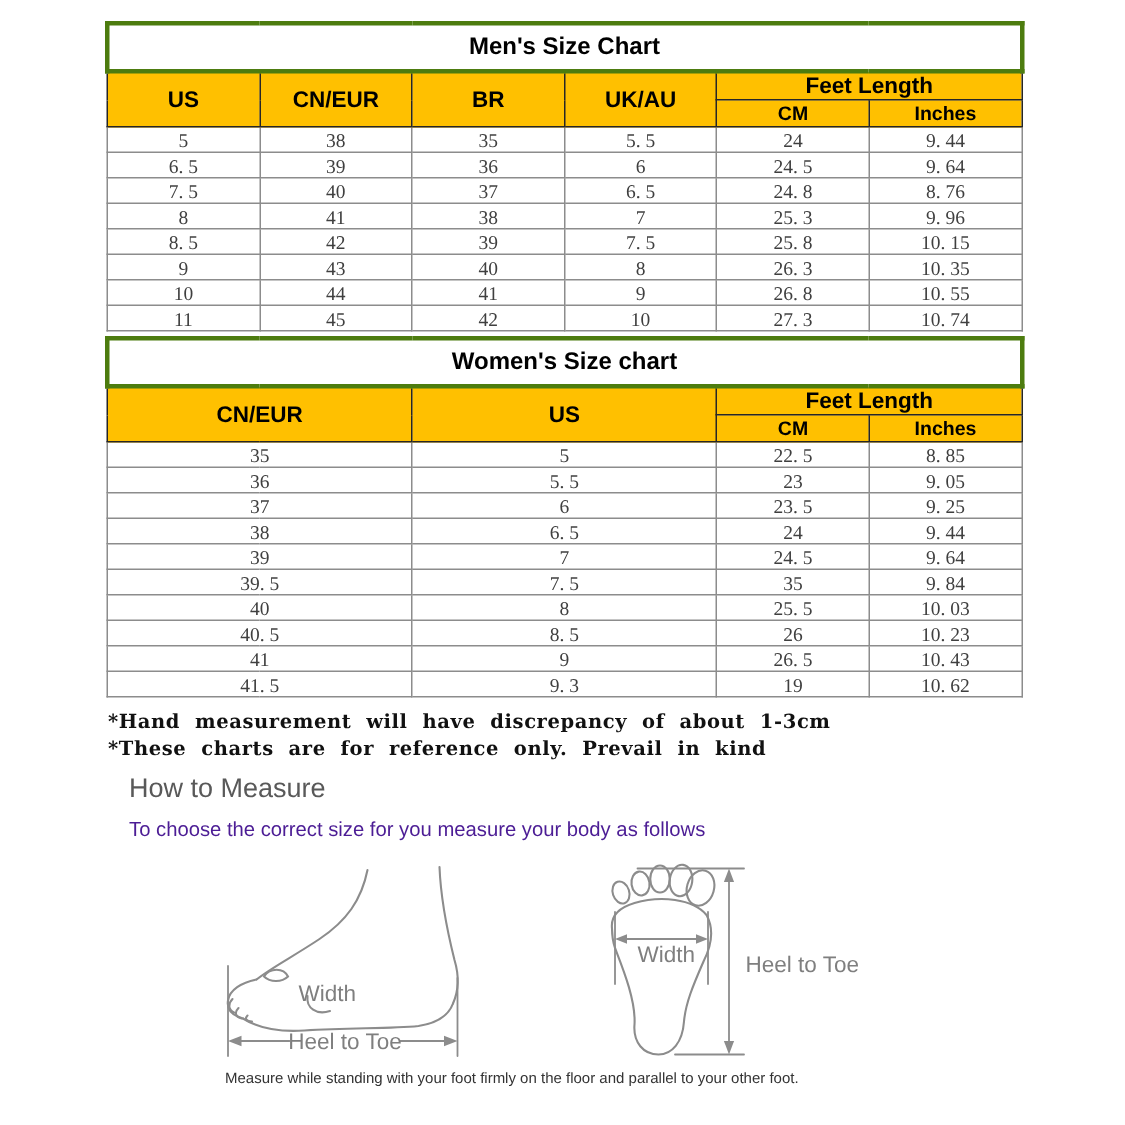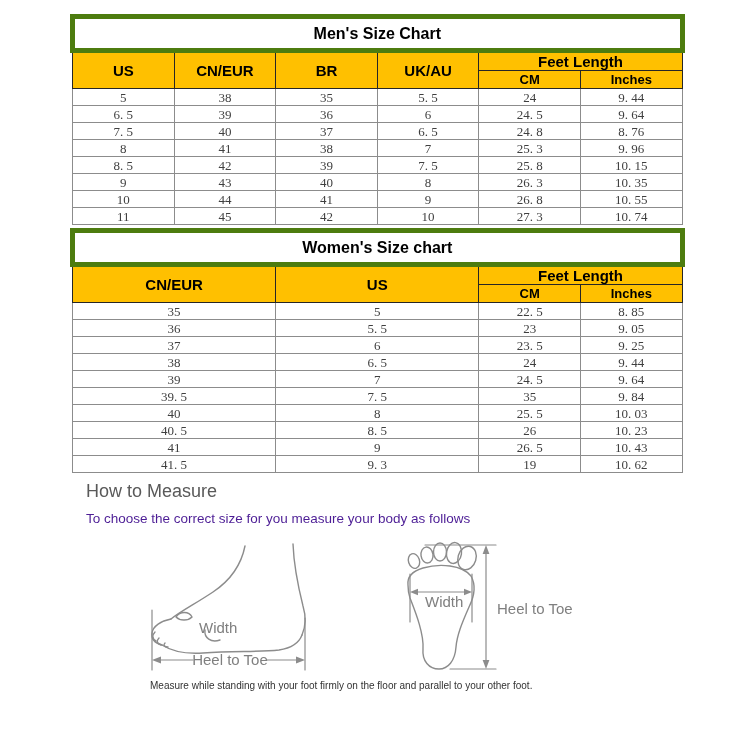--- a/index.html
+++ b/index.html
@@ -6,21 +6,21 @@
   body{width:750px;height:750px;font-family:"Liberation Sans",sans-serif;overflow:hidden;}
 
   
   table.size-table{
     width:610px;margin-left:70px;border-collapse:collapse;table-layout:fixed;
     border:1px solid #262626;
   }
   table.size-table col{width:101.6px;}
   .title-cell{
     height:27px;text-align:center;font-weight:bold;font-size:16px;color:#000;
-    border:5px solid #4d7c0f;background:#fff;
+    border:3px solid #4d7c0f;background:#fff;
   }
   table.size-table th{
     background:#FFC000;border:1px solid #262626;text-align:center;color:#000;
     font-size:15px;font-weight:bold;padding:0;
   }
   tr.head-row th{height:17px;}
   tr.subhead-row th{height:17px;font-size:13px;font-weight:bold;}
   table.size-table td.data-cell{
     border:1px solid #8c8c8c;text-align:center;height:16px;padding:0;
     font-family:"Liberation Serif",serif;font-size:13px;color:#3f3f3f;line-height:1;
@@ -222,20 +222,22 @@
       <tr>
         <td class="data-cell" colspan="2">41. 5</td>
         <td class="data-cell" colspan="2">9. 3</td>
         <td class="data-cell">19</td>
         <td class="data-cell">10. 62</td>
       </tr>
     </tbody>
 </table>
 
 <div class="notes">
+  <p>*Hand measurement will have discrepancy of about 1-3cm</p>
+  <p>*These charts are for reference only. Prevail in kind</p>
 </div>
 
 <h3 class="htm-title">How to Measure</h3>
 <p class="htm-sub">To choose the correct size for you measure your body as follows</p>
 
 <div class="diagrams">
 
   <svg style="left:143px;top:2px;" width="175" height="144" viewBox="0 0 175 144">
     <g fill="none" stroke="#8c8c8c" stroke-width="1.4" stroke-linecap="round">
 

